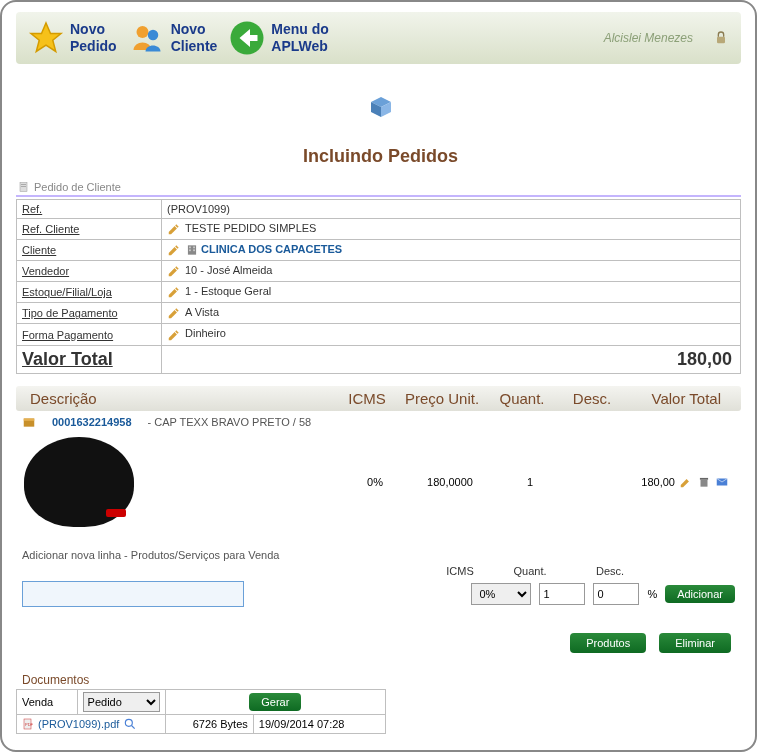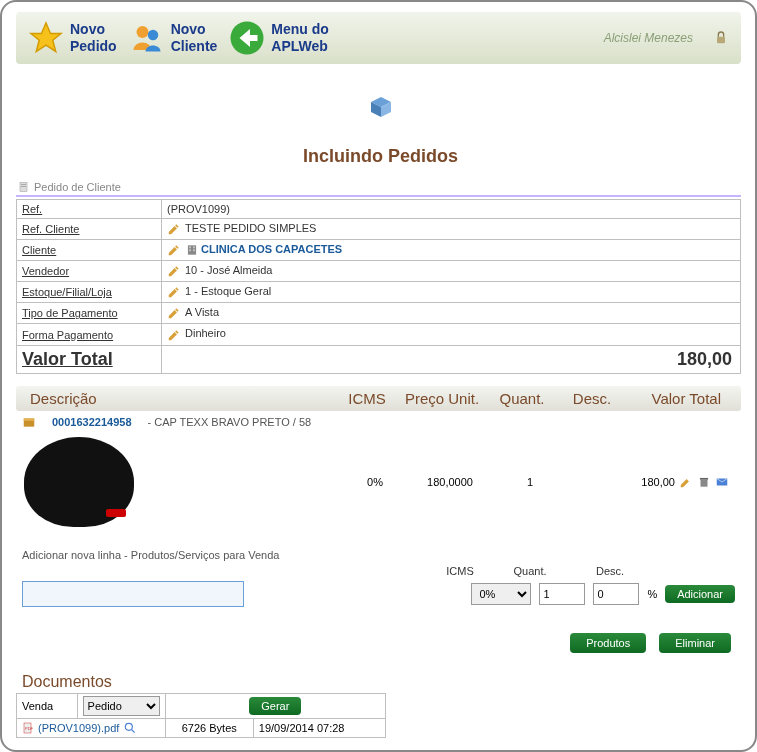--- a/index.html
+++ b/index.html
@@ -54,21 +54,21 @@
   .addline-hdr { display:flex; font-size:11px; color:#333; padding: 0 6px 4px; }
   .addline-row { display:flex; align-items:center; gap:8px; padding: 0 6px 6px; }
   .addline-row input.big { flex:1; max-width:320px; height:26px; border:1px solid #6aa0d8; background:#f0f6fc; padding:2px 4px; font-size:12px; }
   .addline-row select, .addline-row input.sm { height:22px; border:1px solid #999; font-size:11px; padding:1px 3px; }
   .addline-row input.sm { width:46px; }
   .pill-btn { background: linear-gradient(#2a8a3a, #0e6a22); color:#fff; border:none; border-radius:4px; padding:3px 12px; font-size:11px; font-weight:normal; cursor:pointer;text-align:center; }
   
   .action-row { text-align:right; padding: 20px 10px 6px; }
   .action-row .pill-btn { margin-left: 10px; padding:4px 16px; }
   
-  .docs-title { color:#7a4a2a; font-size:16px; margin: 14px 0 2px 6px; }
+  .docs-title { color:#7a4a2a; font-size:12px; margin: 14px 0 2px 6px; }
   .docs-tbl { width: 370px; border-collapse: collapse; font-size:11px; }
   .docs-tbl td { border:1px solid #bfbfbf; padding:2px 5px; }
   .docs-hdr-row select { font-size:11px; border:1px solid #999; height:20px; }
   .docs-file { display:flex; align-items:center; gap:4px; }
   .mag { display:inline-block; width:14px; height:14px; }
 
   svg { display:block; }
 </style>
 </head>
 <body>
@@ -290,19 +290,19 @@
               </span>
           <span class="link-blue" style="font-weight:normal">(PROV1099).pdf</span>
           <span class="mag">
                 <svg width="14" height="14" viewBox="0 0 24 24">
                   <circle cx="10" cy="10" r="6" fill="none" stroke="#4a80d6" stroke-width="2"></circle>
                   <line x1="15" y1="15" x2="20" y2="20" stroke="#4a80d6" stroke-width="2"></line>
                 </svg>
               </span>
         </div>
       </td>
-      <td style="text-align:center;width:80px">6726 Bytes</td>
+      <td style="text-align:right;width:80px">6726 Bytes</td>
       <td style="width:120px">19/09/2014 07:28</td>
     </tr>
   </tbody>
     </table>
 
 </div>
 
 </body></html>

